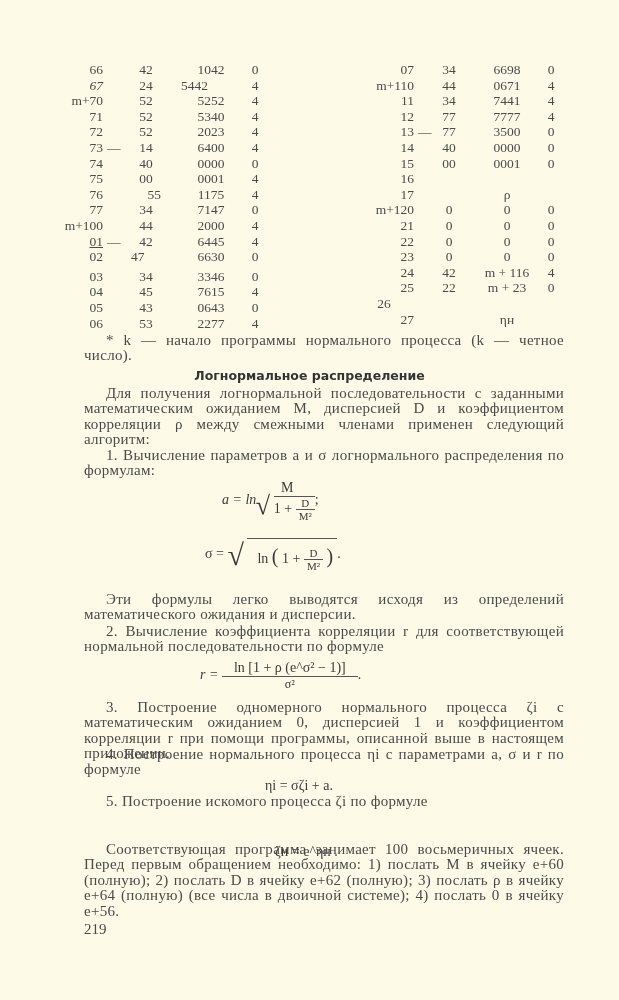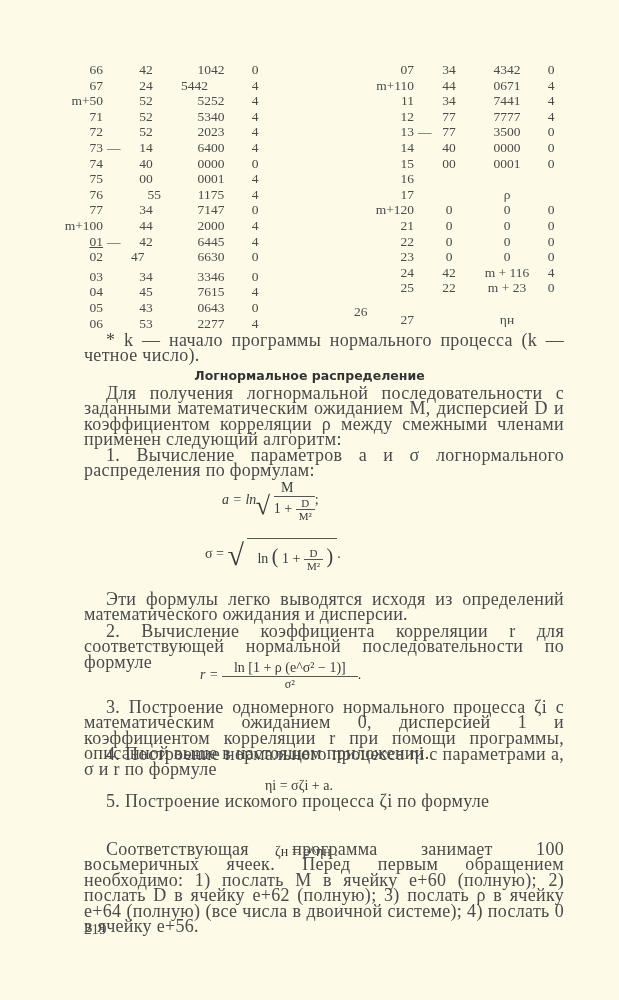--- a/index.html
+++ b/index.html
@@ -7,21 +7,21 @@
     width:619px; height:1000px; overflow:hidden;
     background:#fdfbe8;
     font-family:"Liberation Serif", "DejaVu Serif", serif;
     color:#4a4a4a;
     position:relative;
   }
   .page { position:absolute; left:0; top:0; width:619px; height:1000px; }
   .it { font-style:italic; }
   .txt {
     position:absolute; left:84px; width:480px;
-    font-size:18px; line-height:15.4px; text-align:justify;
+    font-size:15px; line-height:15.4px; text-align:justify;
     letter-spacing:0.3px;
   }
   .indent { text-indent:22px; }
   .heading {
     position:absolute; left:0; width:619px; top:368px;
     text-align:center; font-family:"DejaVu Sans", sans-serif;
     font-weight:bold; font-size:12.5px; color:#333;
   }
   .formula { position:absolute; font-size:14px; color:#3a3a3a; }
   .frac { display:inline-block; vertical-align:middle; text-align:center; }
@@ -35,27 +35,27 @@
 <div class="page">
 
   <div id="tblL">
       <div style="position: absolute; left: 0px; top: 62px; font-size: 13.5px; white-space: nowrap;">
         <span style="position: absolute; top: 0px; left: 43px; width: 60px; text-align: right;">66</span>
         <span style="position: absolute; top: 0px; left: 131px; width: 30px; text-align: center;">42</span>
         <span style="position: absolute; top: 0px; left: 181px; width: 60px; text-align: center;">1042</span>
         <span style="position: absolute; top: 0px; left: 240px; width: 30px; text-align: center;">0</span>
       </div>
       <div style="position: absolute; left: 0px; top: 77.6px; font-size: 13.5px; white-space: nowrap;">
-        <span style="position: absolute; top: 0px; left: 43px; width: 60px; text-align: right;">67</span>
+        <span style="position: absolute; top: 0px; left: 43px; width: 60px; text-align: right; font-style: italic;">67</span>
         <span style="position: absolute; top: 0px; left: 131px; width: 30px; text-align: center;">24</span>
         <span style="position: absolute; top: 0px; left: 181px; width: 60px; ">5442</span>
         <span style="position: absolute; top: 0px; left: 240px; width: 30px; text-align: center;">4</span>
       </div>
       <div style="position: absolute; left: 0px; top: 93.2px; font-size: 13.5px; white-space: nowrap;">
-        <span style="position: absolute; top: 0px; left: 43px; width: 60px; text-align: right; font-style: normal;">m+50</span>
+        <span style="position: absolute; top: 0px; left: 43px; width: 60px; text-align: right; font-style: normal;">m+70</span>
         <span style="position: absolute; top: 0px; left: 131px; width: 30px; text-align: center;">52</span>
         <span style="position: absolute; top: 0px; left: 181px; width: 60px; text-align: center;">5252</span>
         <span style="position: absolute; top: 0px; left: 240px; width: 30px; text-align: center;">4</span>
       </div>
       <div style="position: absolute; left: 0px; top: 108.8px; font-size: 13.5px; white-space: nowrap;">
         <span style="position: absolute; top: 0px; left: 43px; width: 60px; text-align: right;">71</span>
         <span style="position: absolute; top: 0px; left: 131px; width: 30px; text-align: center;">52</span>
         <span style="position: absolute; top: 0px; left: 181px; width: 60px; text-align: center;">5340</span>
         <span style="position: absolute; top: 0px; left: 240px; width: 30px; text-align: center;">4</span>
       </div>
@@ -138,21 +138,21 @@
         <span style="position: absolute; top: 0px; left: 131px; width: 30px; text-align: center;">53</span>
         <span style="position: absolute; top: 0px; left: 181px; width: 60px; text-align: center;">2277</span>
         <span style="position: absolute; top: 0px; left: 240px; width: 30px; text-align: center;">4</span>
       </div>
     </div>
 
   <div id="tblR">
       <div style="position: absolute; left: 0px; top: 62px; font-size: 13.5px; white-space: nowrap;">
         <span style="position: absolute; top: 0px; left: 354px; width: 60px; text-align: right;">07</span>
         <span style="position: absolute; top: 0px; left: 434px; width: 30px; text-align: center;">34</span>
-        <span style="position: absolute; top: 0px; left: 477px; width: 60px; text-align: center;">4342</span>
+        <span style="position: absolute; top: 0px; left: 477px; width: 60px; text-align: center;">6698</span>
         <span style="position: absolute; top: 0px; left: 536px; width: 30px; text-align: center;">0</span>
       </div>
       <div style="position: absolute; left: 0px; top: 77.6px; font-size: 13.5px; white-space: nowrap;">
         <span style="position: absolute; top: 0px; left: 354px; width: 60px; text-align: right; font-style: normal;">m+110</span>
         <span style="position: absolute; top: 0px; left: 434px; width: 30px; text-align: center;">44</span>
         <span style="position: absolute; top: 0px; left: 477px; width: 60px; text-align: center;">0671</span>
         <span style="position: absolute; top: 0px; left: 536px; width: 30px; text-align: center;">4</span>
       </div>
       <div style="position: absolute; left: 0px; top: 93.2px; font-size: 13.5px; white-space: nowrap;">
         <span style="position: absolute; top: 0px; left: 354px; width: 60px; text-align: right;">11</span>
@@ -227,21 +227,21 @@
         <span style="position: absolute; top: 0px; left: 467px; width: 80px; text-align: center;">m + 116</span>
         <span style="position: absolute; top: 0px; left: 536px; width: 30px; text-align: center;">4</span>
       </div>
       <div style="position: absolute; left: 0px; top: 280.4px; font-size: 13.5px; white-space: nowrap;">
         <span style="position: absolute; top: 0px; left: 354px; width: 60px; text-align: right;">25</span>
         <span style="position: absolute; top: 0px; left: 434px; width: 30px; text-align: center;">22</span>
         <span style="position: absolute; top: 0px; left: 467px; width: 80px; text-align: center;">m + 23</span>
         <span style="position: absolute; top: 0px; left: 536px; width: 30px; text-align: center;">0</span>
       </div>
       <div style="position: absolute; left: 0px; top: 296px; font-size: 13.5px; white-space: nowrap;">
-        <span style="position: absolute; top: 8px; left: 354px; width: 60px; text-align: left;">26</span>
+        <span style="position: absolute; top: 0px; left: 354px; width: 60px; text-align: center;">26</span>
         <span style="position: absolute; top: 0px; left: 434px; width: 30px; text-align: center;"></span>
         <span style="position: absolute; top: 0px; left: 477px; width: 60px; text-align: center;"></span>
         <span style="position: absolute; top: 0px; left: 536px; width: 30px; text-align: center;"></span>
       </div>
       <div style="position: absolute; left: 0px; top: 311.6px; font-size: 13.5px; white-space: nowrap;">
         <span style="position: absolute; top: 0px; left: 354px; width: 60px; text-align: right;">27</span>
         <span style="position: absolute; top: 0px; left: 434px; width: 30px; text-align: center;"></span>
         <span style="position: absolute; top: 0px; left: 477px; width: 60px; text-align: center;">ηн</span>
         <span style="position: absolute; top: 0px; left: 536px; width: 30px; text-align: center;"></span>
       </div>

